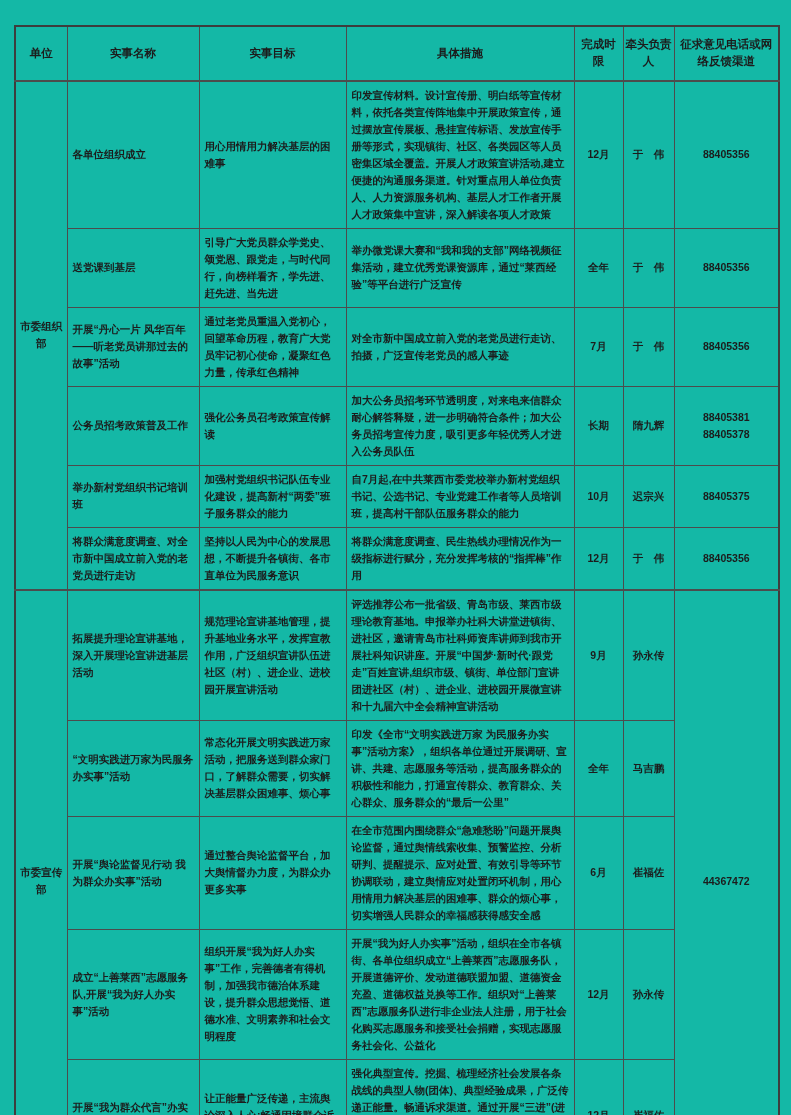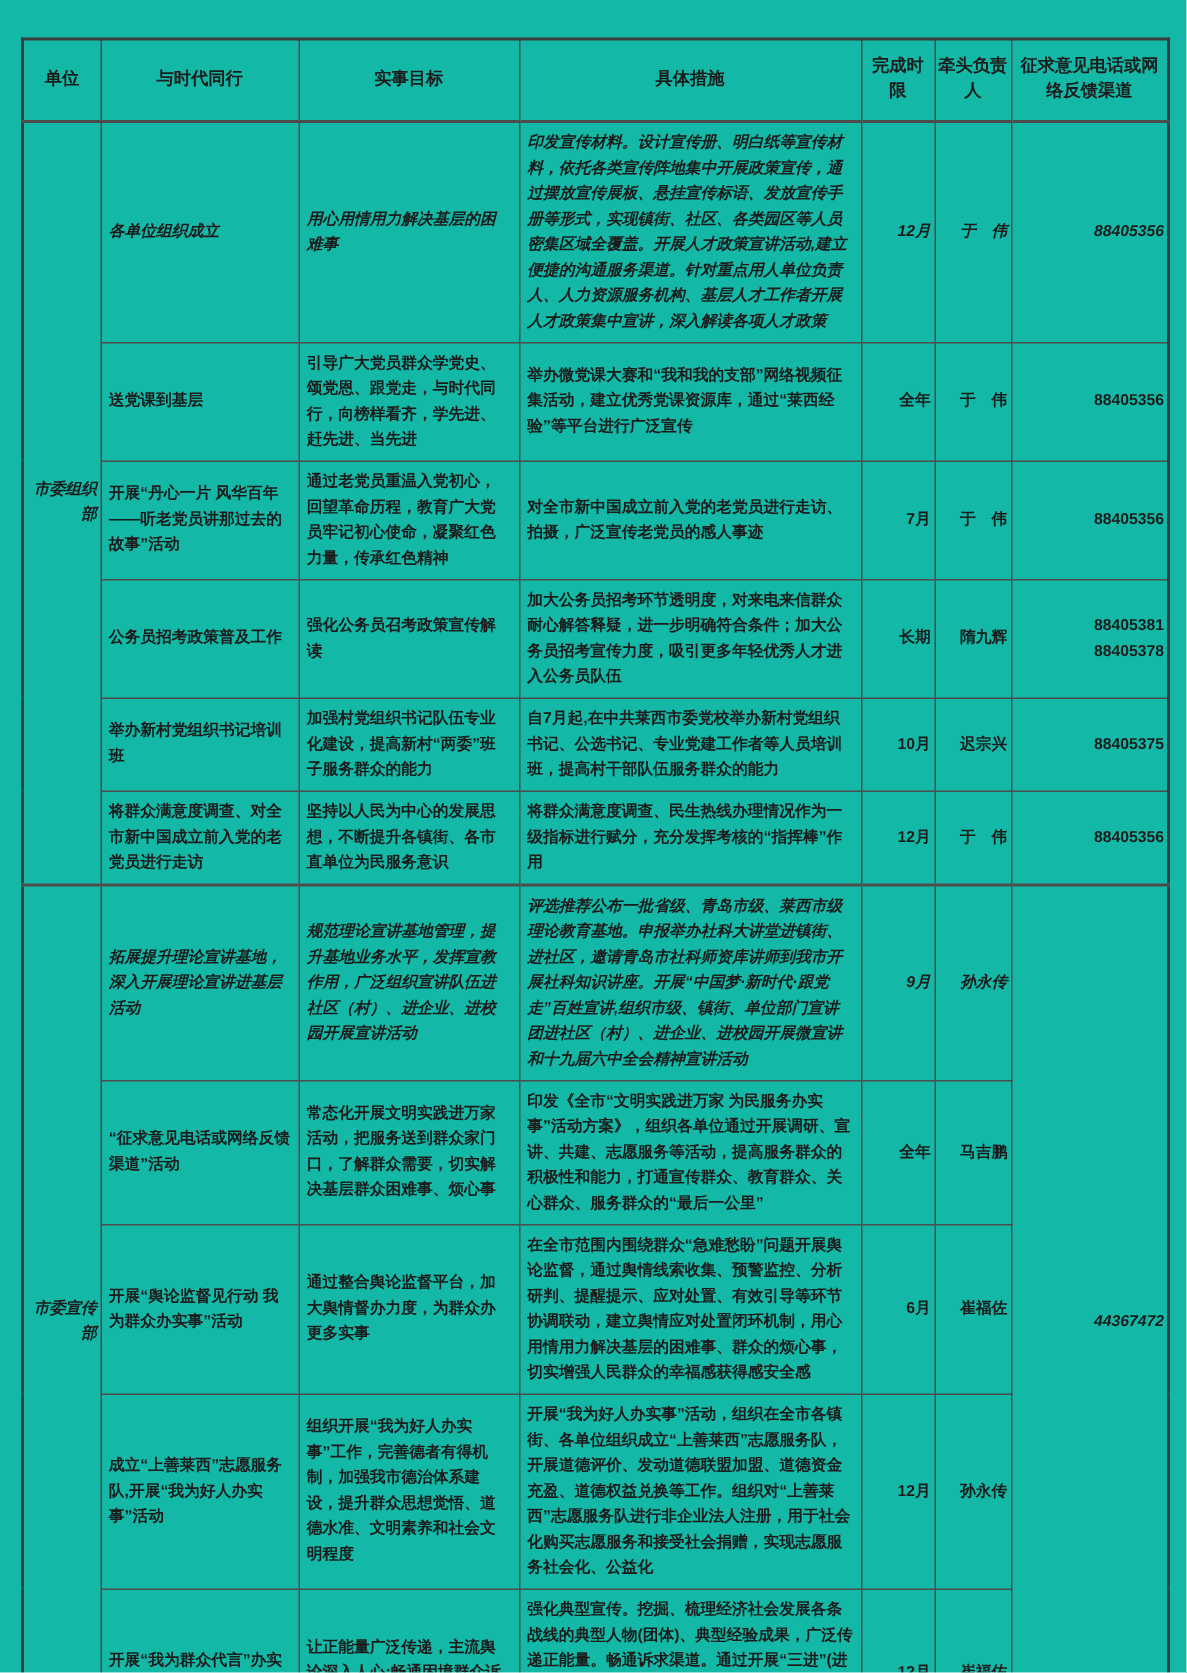--- a/index.html
+++ b/index.html
@@ -35,24 +35,24 @@
     border-bottom-width: 2px;
   }
   td {
     font-size: 10.5px;
     line-height: 1.62;
     padding: 5px 5px;
     text-align: left;
     word-break: break-all;
   }
   td.c-unit, td.c-deadline, td.c-leader, td.c-phone {
-    text-align: right;
+    text-align: center;
     padding: 5px 2px;
   }
-  tr.section-start td { border-top-width: 2px; font-style: italic; }
+  tr.section-start td { border-top-width: 2px; }
   col.w-unit     { width: 52px; }
   col.w-name     { width: 132px; }
   col.w-target   { width: 147px; }
   col.w-measures { width: 228px; }
   col.w-deadline { width: 49px; }
   col.w-leader   { width: 51px; }
   col.w-phone    { width: 105px; }
   .phone-line { display: block; }
 </style>
 </head>
@@ -65,21 +65,21 @@
       <col class="w-name">
       <col class="w-target">
       <col class="w-measures">
       <col class="w-deadline">
       <col class="w-leader">
       <col class="w-phone">
     </colgroup>
     <thead>
       <tr>
         <th>单位</th>
-        <th>与时代同行</th>
+        <th>实事名称</th>
         <th>实事目标</th>
         <th>具体措施</th>
         <th>完成时限</th>
         <th>牵头负责人</th>
         <th>征求意见电话或网络反馈渠道</th>
       </tr>
     </thead>
     <tbody>
         <tr class="section-start">
           <td class="c-unit" rowspan="6">市委组织部</td>
@@ -148,21 +148,21 @@
           <td class="c-name">拓展提升理论宣讲基地，深入开展理论宣讲进基层活动</td>
           <td class="c-target">规范理论宣讲基地管理，提升基地业务水平，发挥宣教作用，广泛组织宣讲队伍进社区（村）、进企业、进校园开展宣讲活动</td>
           <td class="c-measures">评选推荐公布一批省级、青岛市级、莱西市级理论教育基地。申报举办社科大讲堂进镇街、进社区，邀请青岛市社科师资库讲师到我市开展社科知识讲座。开展“中国梦·新时代·跟党走”百姓宣讲,组织市级、镇街、单位部门宣讲团进社区（村）、进企业、进校园开展微宣讲和十九届六中全会精神宣讲活动</td>
           <td class="c-deadline">9月</td>
           <td class="c-leader">孙永传</td>
           <td class="c-phone" rowspan="5">
             <span class="phone-line">44367472</span>
           </td>
         </tr>
         <tr>
-          <td class="c-name">“征求意见电话或网络反馈渠道”活动</td>
+          <td class="c-name">“文明实践进万家为民服务办实事”活动</td>
           <td class="c-target">常态化开展文明实践进万家活动，把服务送到群众家门口，了解群众需要，切实解决基层群众困难事、烦心事</td>
           <td class="c-measures">印发《全市“文明实践进万家 为民服务办实事”活动方案》，组织各单位通过开展调研、宣讲、共建、志愿服务等活动，提高服务群众的积极性和能力，打通宣传群众、教育群众、关心群众、服务群众的“最后一公里”</td>
           <td class="c-deadline">全年</td>
           <td class="c-leader">马吉鹏</td>
         </tr>
         <tr>
           <td class="c-name">开展“舆论监督见行动 我为群众办实事”活动</td>
           <td class="c-target">通过整合舆论监督平台，加大舆情督办力度，为群众办更多实事</td>
           <td class="c-measures">在全市范围内围绕群众“急难愁盼”问题开展舆论监督，通过舆情线索收集、预警监控、分析研判、提醒提示、应对处置、有效引导等环节协调联动，建立舆情应对处置闭环机制，用心用情用力解决基层的困难事、群众的烦心事，切实增强人民群众的幸福感获得感安全感</td>
           <td class="c-deadline">6月</td>

